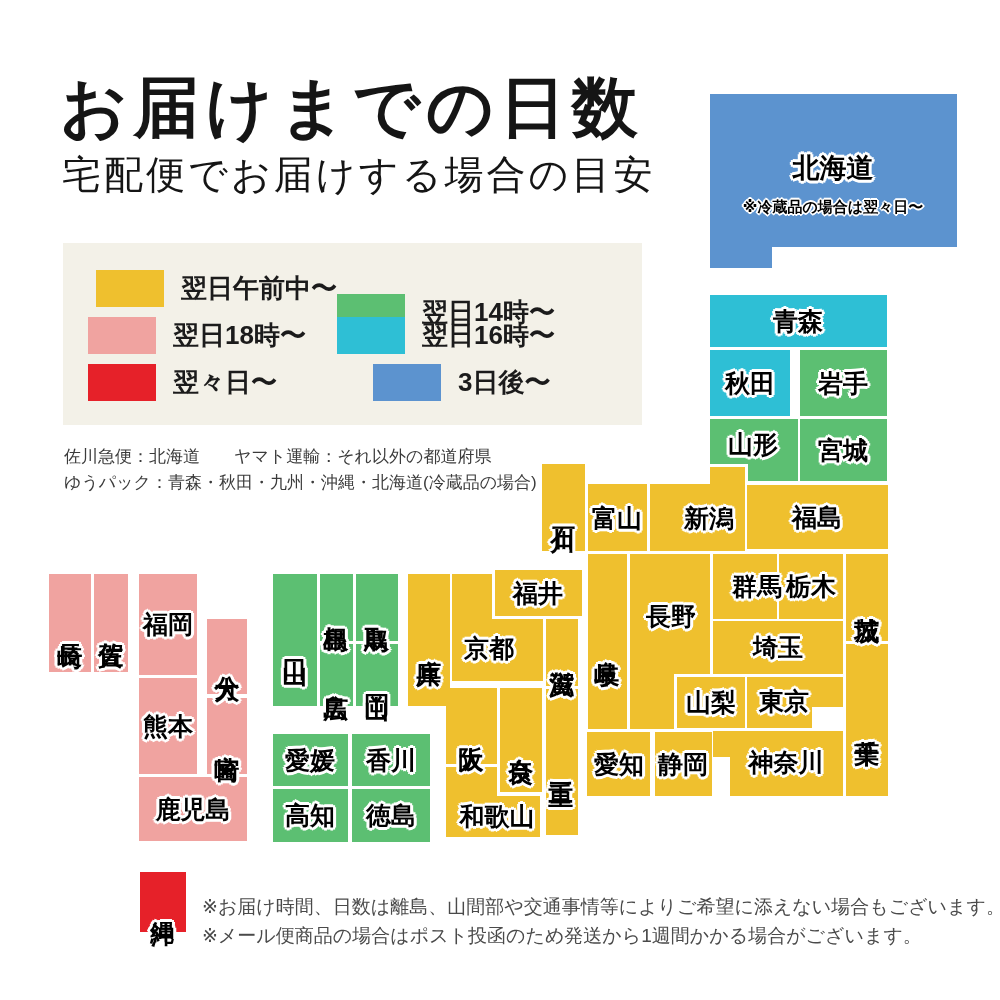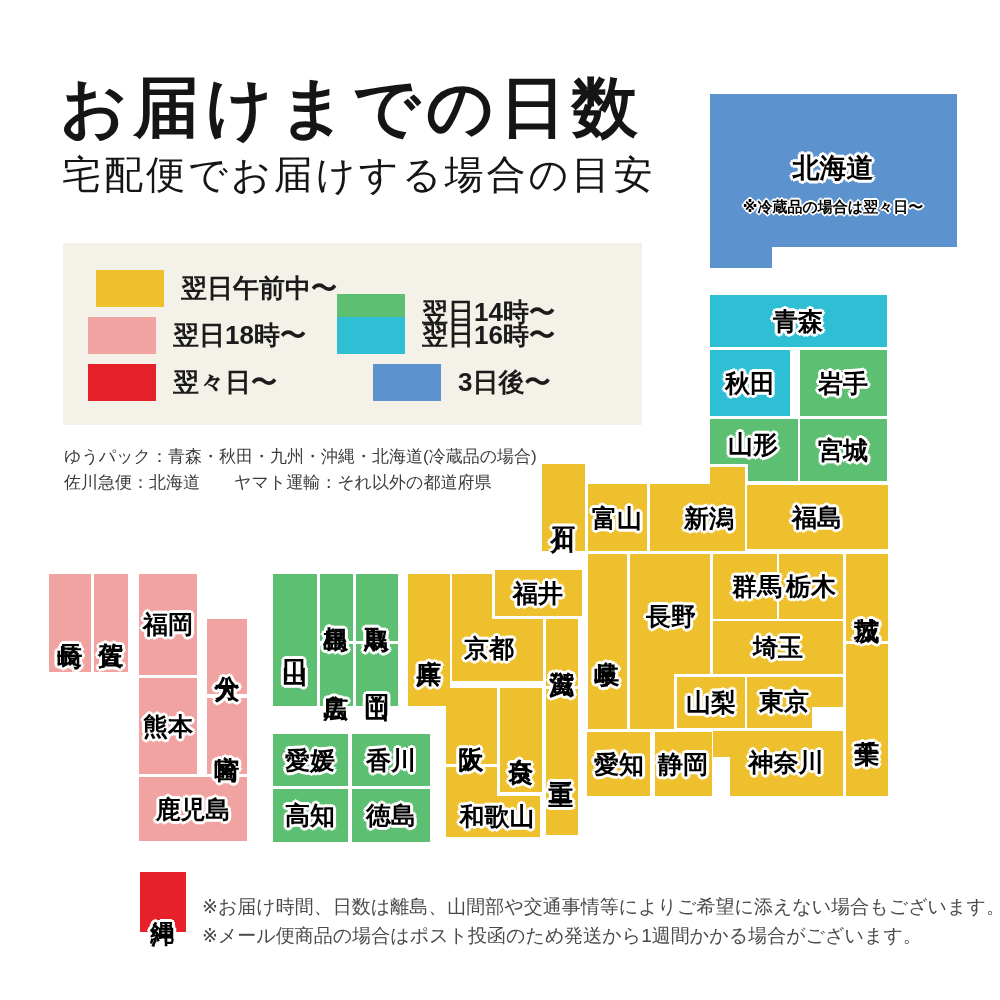--- a/index.html
+++ b/index.html
@@ -59,22 +59,22 @@
         <div class="legend-swatch" style="background: rgb(46, 191, 213);"></div>
         <div class="legend-label">翌日16時〜</div>
       </div>
       <div class="legend-item" style="left: 274px; top: 121px; padding-left: 36px;">
         <div class="legend-swatch" style="background: rgb(92, 147, 207);"></div>
         <div class="legend-label">3日後〜</div>
       </div>
     </div>
 
   <div class="carrier">
+    <div>佐川急便：北海道　　ヤマト運輸：それ以外の都道府県</div>
     <div>ゆうパック：青森・秋田・九州・沖縄・北海道(冷蔵品の場合)</div>
-    <div>佐川急便：北海道　　ヤマト運輸：それ以外の都道府県</div>
   </div>
 
   <div class="map">
       <div class="pref">
         <div class="block" style="left: 710px; top: 90px; width: 247px; height: 153px; background: rgb(92, 147, 207);"></div>
         <div class="block" style="left: 710px; top: 243px; width: 62px; height: 21px; background: rgb(92, 147, 207);"></div>
         <span class="plabel" style="left: 833px; top: 164px; font-size: 27px;">北海道</span>
         <span class="pnote" style="left: 833px; top: 203px;">※冷蔵品の場合は翌々日〜</span>
       </div>
       <div class="pref">

